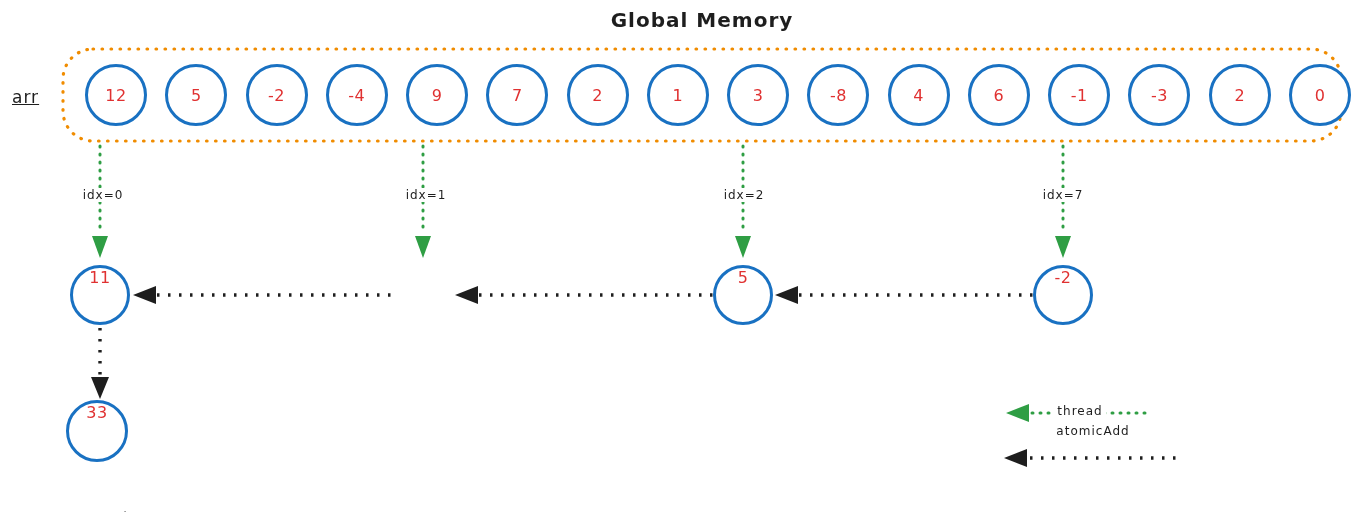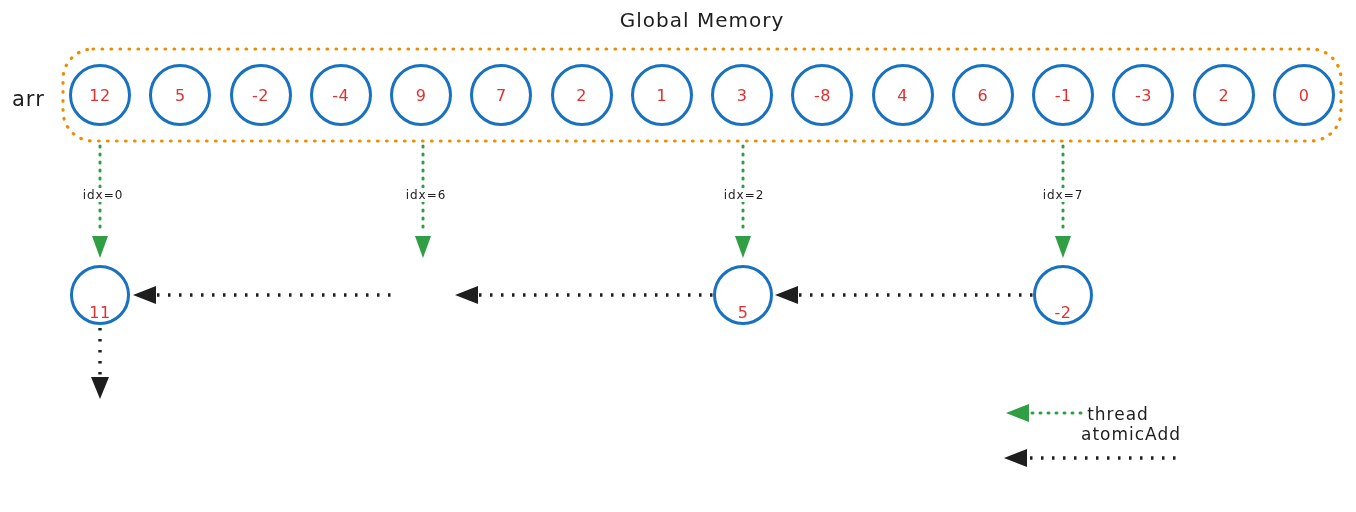--- a/index.html
+++ b/index.html
@@ -4,44 +4,44 @@
 <style>
   :root{
     --c-circle:#1971c2; --c-value:#e03131; --c-thread:#2f9e44;
     --c-atomic:#1e1e1e; --c-memory:#f08c00; --c-text:#1e1e1e;
   }
   *{box-sizing:border-box;margin:0;padding:0}
   body{background:#fff;font-family:"DejaVu Sans",sans-serif;}
   .canvas{position:relative;width:1356px;height:512px;background:#fff;overflow:hidden;}
   .strokes{position:absolute;left:0;top:0;z-index:1;}
   .title{position:absolute;left:702px;top:8px;transform:translateX(-50%);
-         font-size:20px;color:var(--c-text);letter-spacing:1px;white-space:nowrap;z-index:2;}
-  .side-label{position:absolute;font-size:21px;color:var(--c-text);z-index:2;letter-spacing:1px;}
+         font-size:20px;color:var(--c-text);letter-spacing:1px;white-space:nowrap;z-index:2;font-weight:bold;}
+  .side-label{position:absolute;font-size:17px;color:var(--c-text);z-index:2;letter-spacing:1px;text-decoration:underline;}
   .arr-label{left:12px;top:87px;}
   .out-label{left:115px;top:476px;transform:translateX(-50%);margin-top:32px;}
   .mem-rect{fill:none;stroke:var(--c-memory);stroke-width:3.2;
             stroke-dasharray:0.6 8.4;stroke-linecap:round;}
-  .mem-row{position:absolute;left:64px;top:49px;width:1276px;height:92px;
+  .mem-row{position:absolute;left:80px;top:49px;width:1276px;height:92px;
            display:flex;justify-content:space-between;align-items:center;
            padding:0 5px;z-index:2;}
   .cell{width:62px;height:62px;border:3.5px solid var(--c-circle);border-radius:50%;
         background:#fff;display:flex;align-items:center;justify-content:center;flex:0 0 auto;}
   .num{font-size:16px;color:var(--c-value);letter-spacing:0.5px;}
   .node{position:absolute;border:3.5px solid var(--c-circle);border-radius:50%;
-        background:#fff;display:flex;align-items:flex-end;justify-content:center;z-index:2;}
+        background:#fff;display:flex;align-items:flex-start;justify-content:center;z-index:2;}
   .worker{width:60px;height:60px;top:265px;}
   .w0{left:70px}.w1{left:393px}.w2{left:713px}.w3{left:1033px}
   .out-node{width:62px;height:62px;left:66px;top:400px;}
   .idx-label{position:absolute;top:188px;transform:translateX(-50%);
              background:#fff;padding:0 4px;font-size:12px;color:var(--c-text);
              letter-spacing:1px;z-index:2;white-space:nowrap;}
   .t0{left:103px}.t1{left:426px}.t2{left:744px}.t3{left:1063px}
   .legend-label{position:absolute;transform:translateX(-50%);background:#fff;
-                padding:0 4px;font-size:17px;color:var(--c-text);letter-spacing:1px;
-                z-index:2;white-space:nowrap;margin-left:38px;}
+                padding:0 4px;font-size:12px;color:var(--c-text);letter-spacing:1px;
+                z-index:2;white-space:nowrap;}
   .lg-thread{left:1080px;top:404px;}
   .lg-atomic{left:1093px;top:424px;}
   .thread-line{stroke:var(--c-thread);stroke-width:3;stroke-dasharray:1 7;stroke-linecap:round;fill:none;}
   .thread-head{fill:var(--c-thread);}
   .atomic-line{stroke:var(--c-atomic);stroke-width:3.4;stroke-dasharray:2.5 8.5;stroke-linecap:butt;fill:none;}
   .atomic-head{fill:var(--c-atomic);}
 </style>
 </head>
 <body>
 
@@ -142,32 +142,35 @@
       </div>
     <div class="cell">
         <span class="num">2</span>
       </div>
     <div class="cell">
         <span class="num">0</span>
       </div>
   </div>
 
   <span class="idx-label t0">idx=0</span>
-  <span class="idx-label t1">idx=6</span>
+  <span class="idx-label t1">idx=1</span>
   <span class="idx-label t2">idx=2</span>
   <span class="idx-label t3">idx=7</span>
 
   <div class="node worker w0">
       <span class="num">11</span>
     </div>
   <div class="node worker w2">
       <span class="num">5</span>
     </div>
   <div class="node worker w3">
       <span class="num">-2</span>
     </div>
 
+  <div class="node out-node">
+      <span class="num">33</span>
+    </div>
   <div class="side-label out-label">out</div>
 
   <span class="legend-label lg-thread">thread</span>
   <span class="legend-label lg-atomic">atomicAdd</span>
 
 </div>
 
 </body></html>

